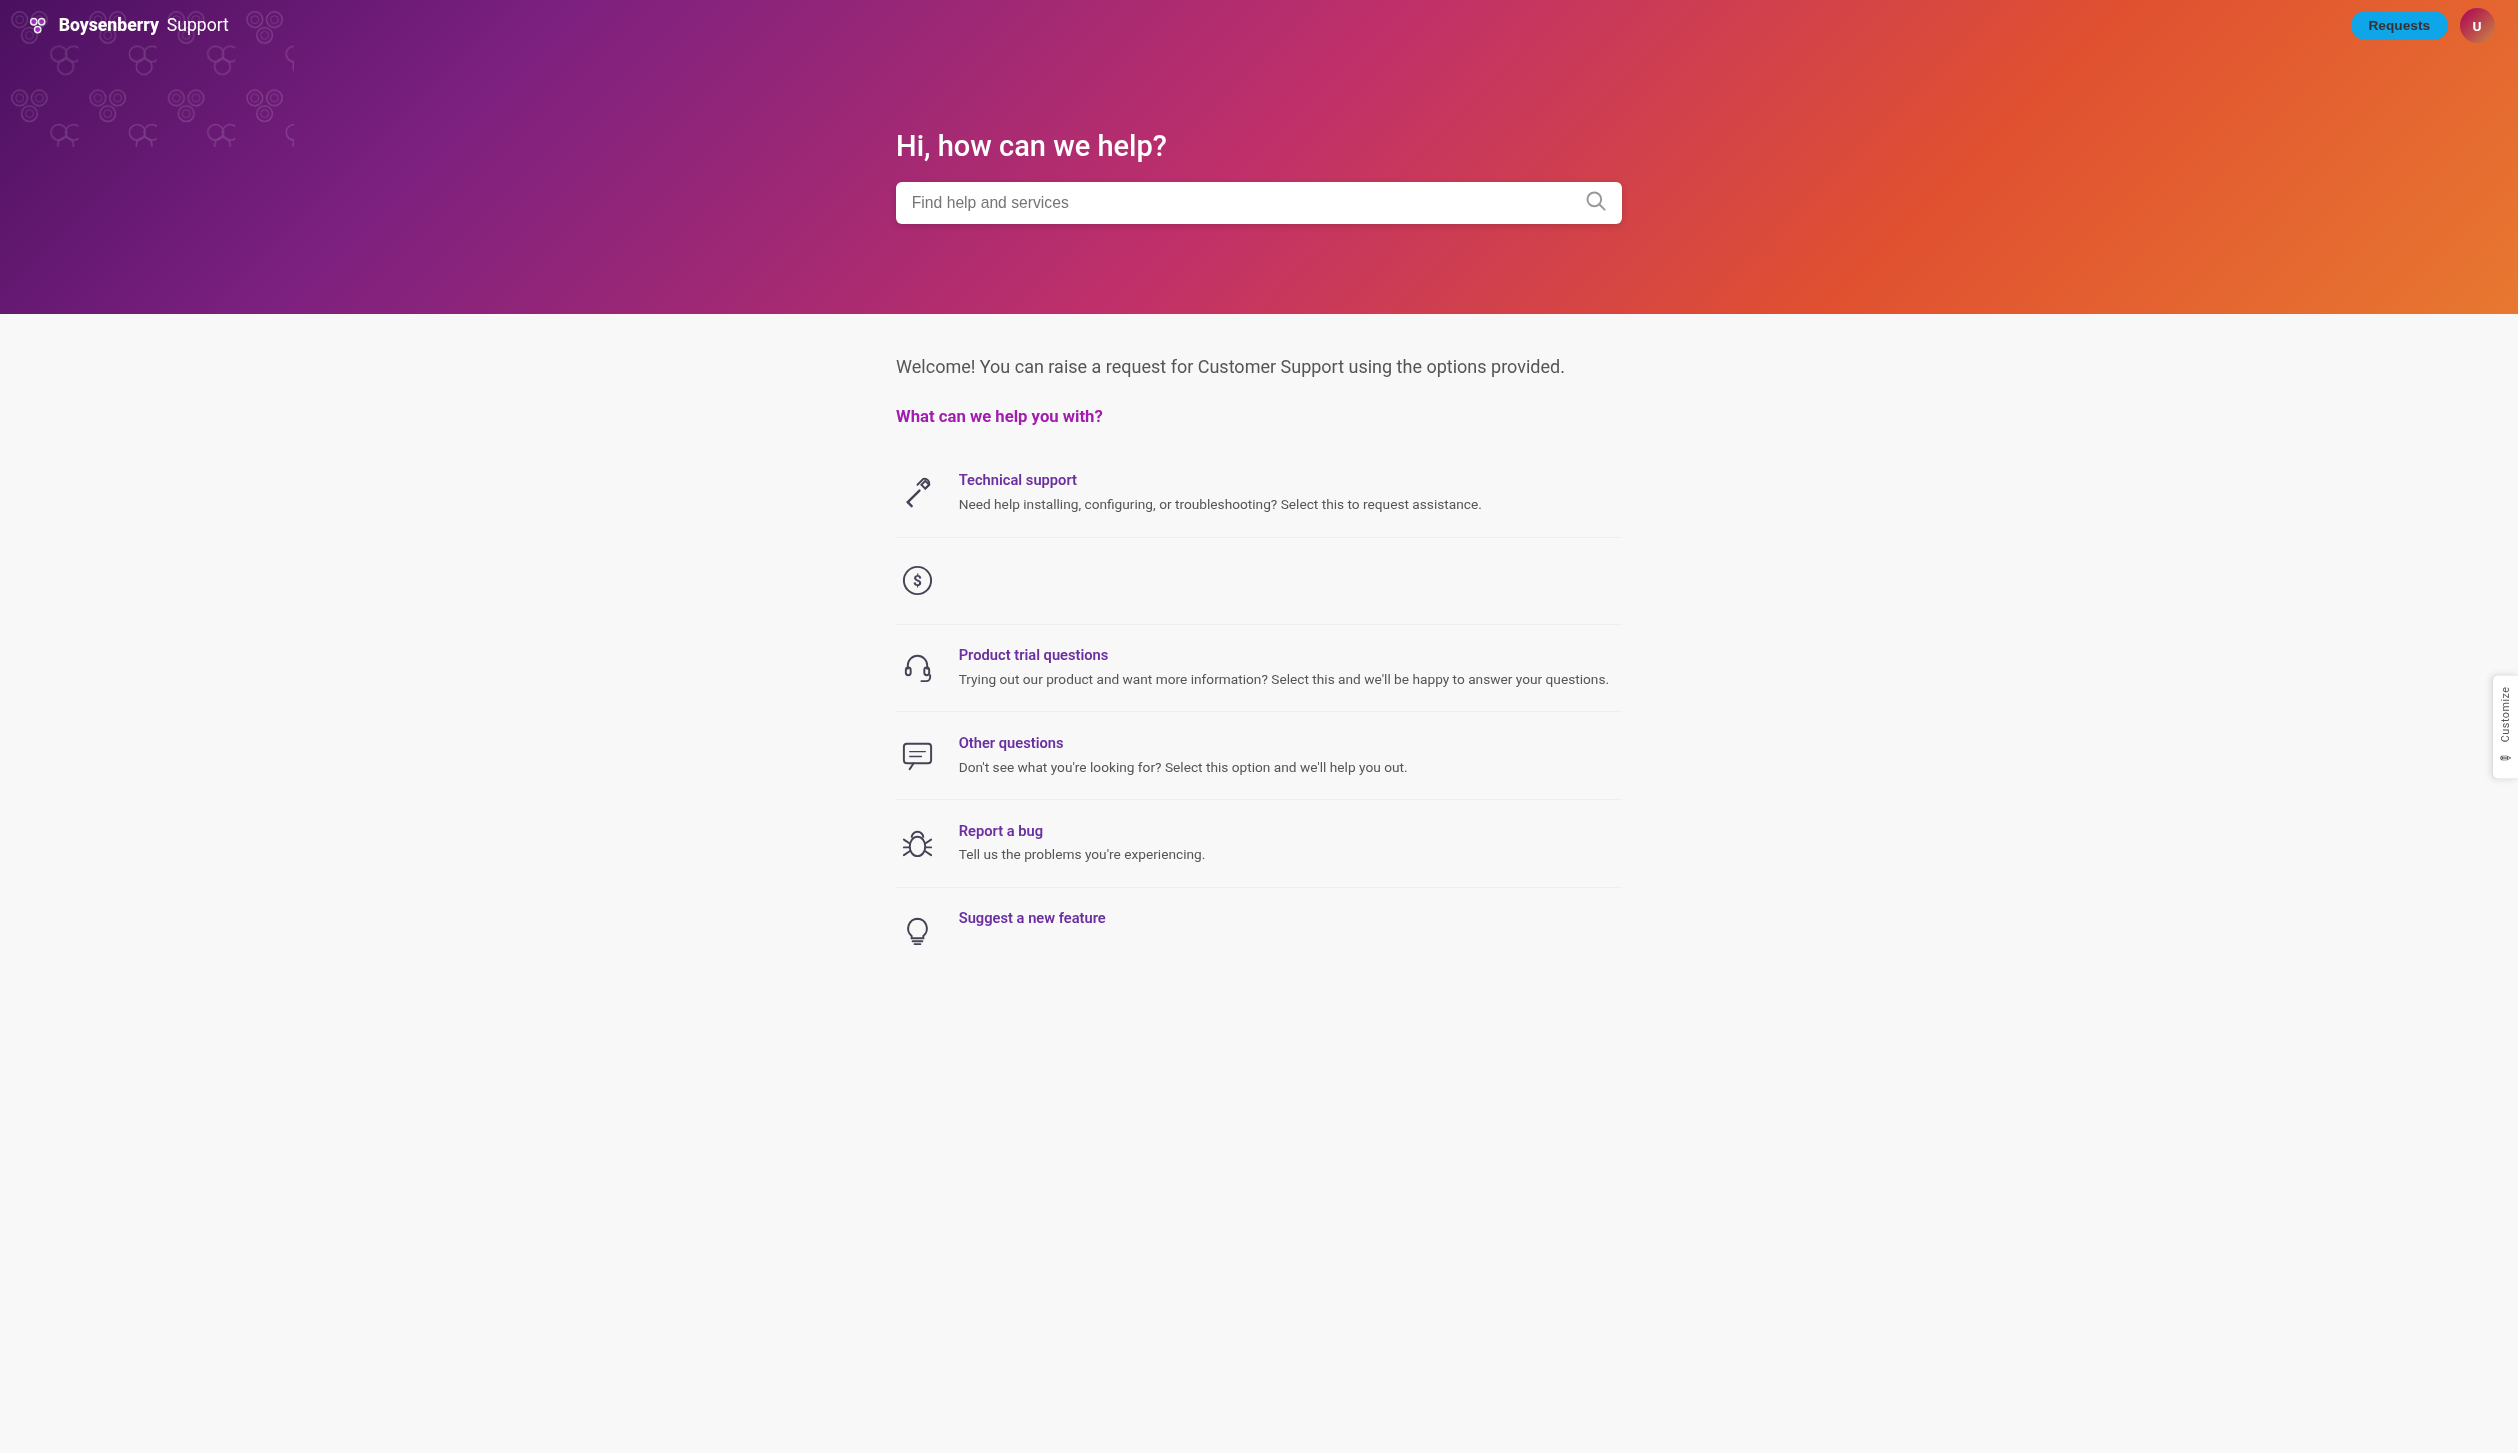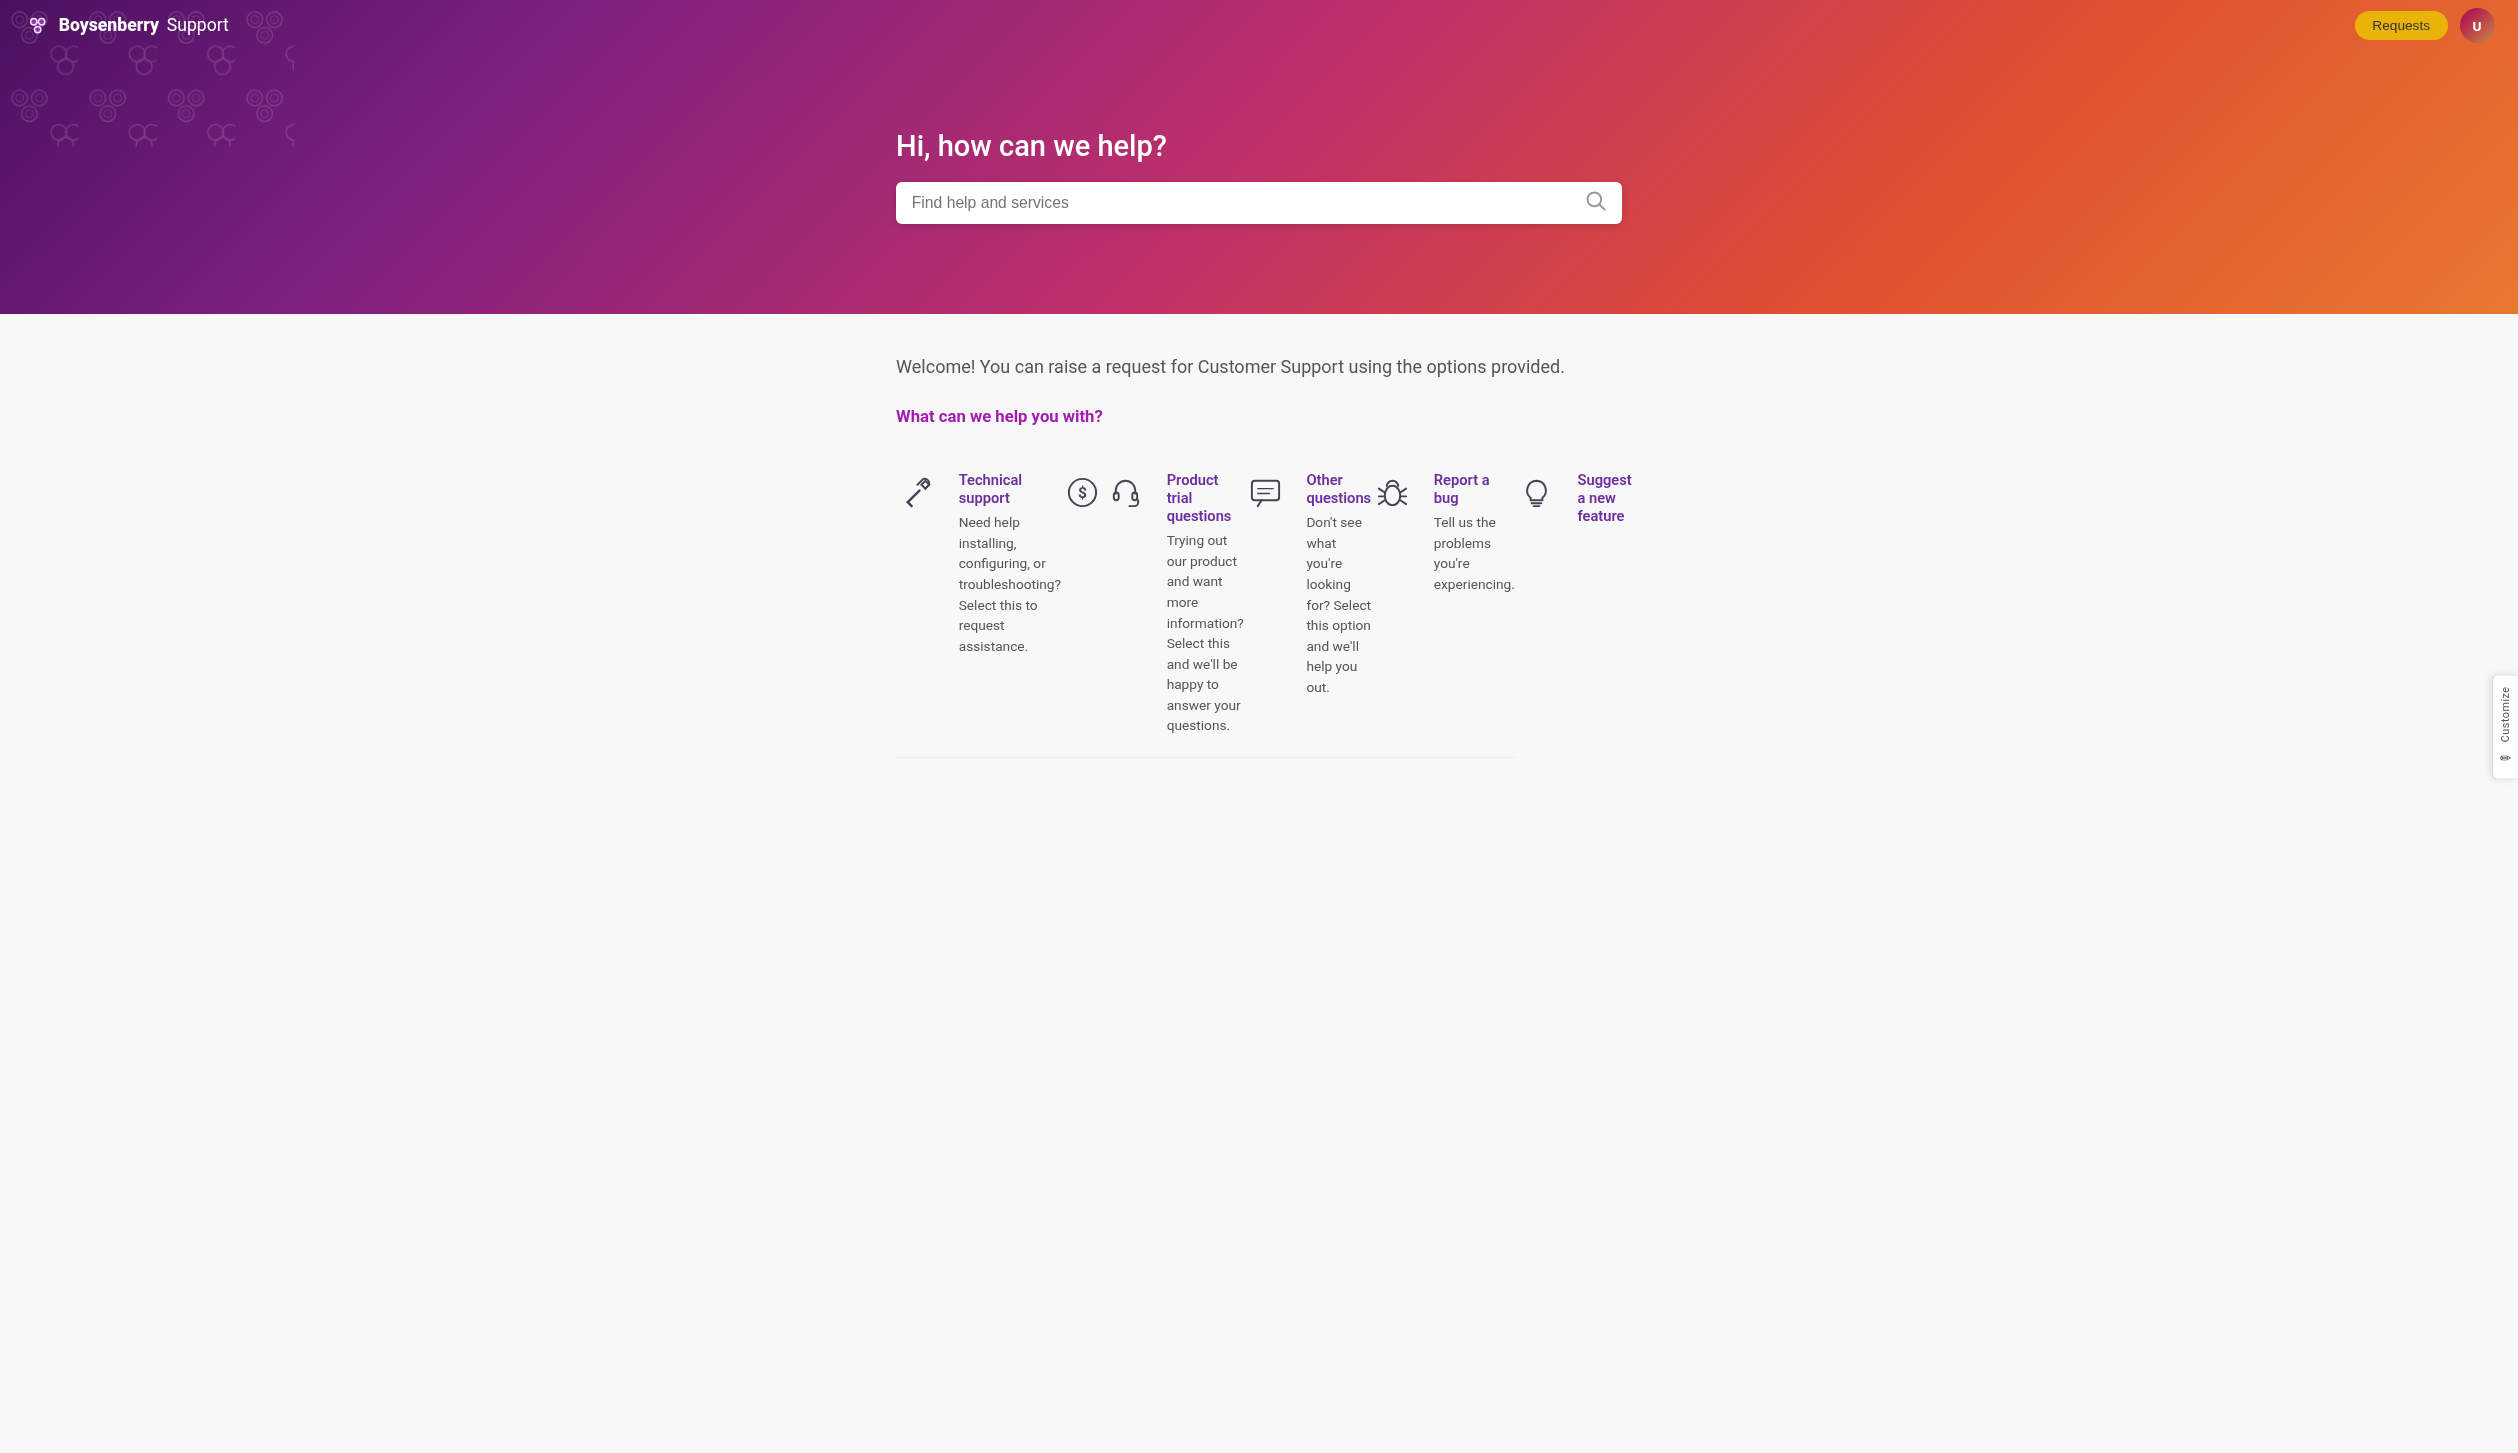--- a/index.html
+++ b/index.html
@@ -32,27 +32,27 @@
       height: 27.4px;
     }
     .logo-brand { font-weight: 800; }
     .logo-support { font-weight: 400; }
     .header-right {
       display: flex;
       align-items: center;
       gap: 11.8px;
     }
     .requests-btn {
-      background: #eab308;
+      background: #0ea5e9;
       color: #333;
       border: none;
       border-radius: 19.6px;
       padding: 6.9px 17.6px;
       font-size: 13.7px;
-      font-weight: 400;
+      font-weight: 700;
       cursor: pointer;
     }
     .avatar {
       width: 35px;
       height: 35px;
       border-radius: 50%;
       overflow: hidden;
       background: #ccc;
       cursor: pointer;
     }
@@ -169,21 +169,21 @@
       line-height: 1.5;
     }
     .section-title {
       font-size: 16.7px;
       font-weight: 700;
       color: #a21caf;
       margin-bottom: 23.5px;
     }
     .service-list {
       display: flex;
-      flex-direction: row;
+      flex-direction: column;
       gap: 0;
     }
     .service-item {
       display: flex;
       align-items: flex-start;
       gap: 19.6px;
       padding: 21.6px 0;
       border-bottom: 1px solid #eee;
       cursor: pointer;
     }

